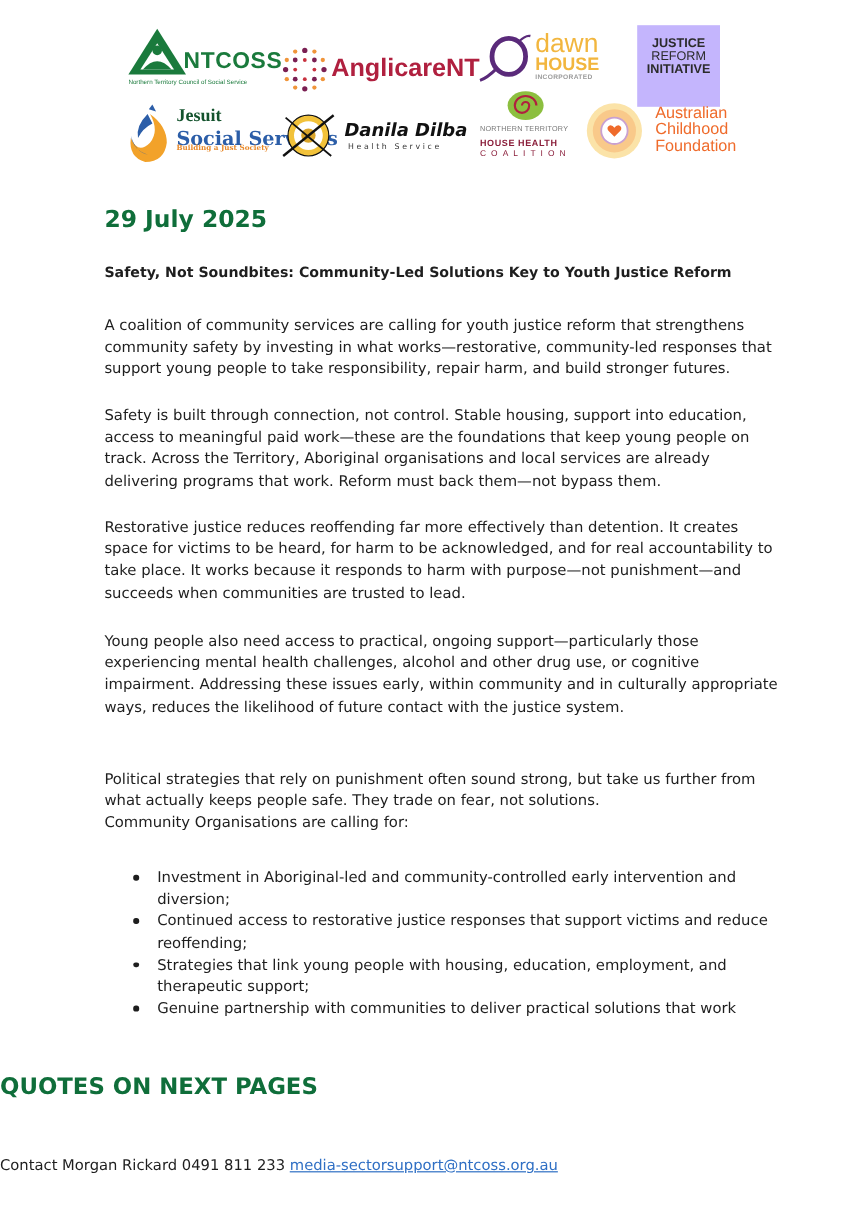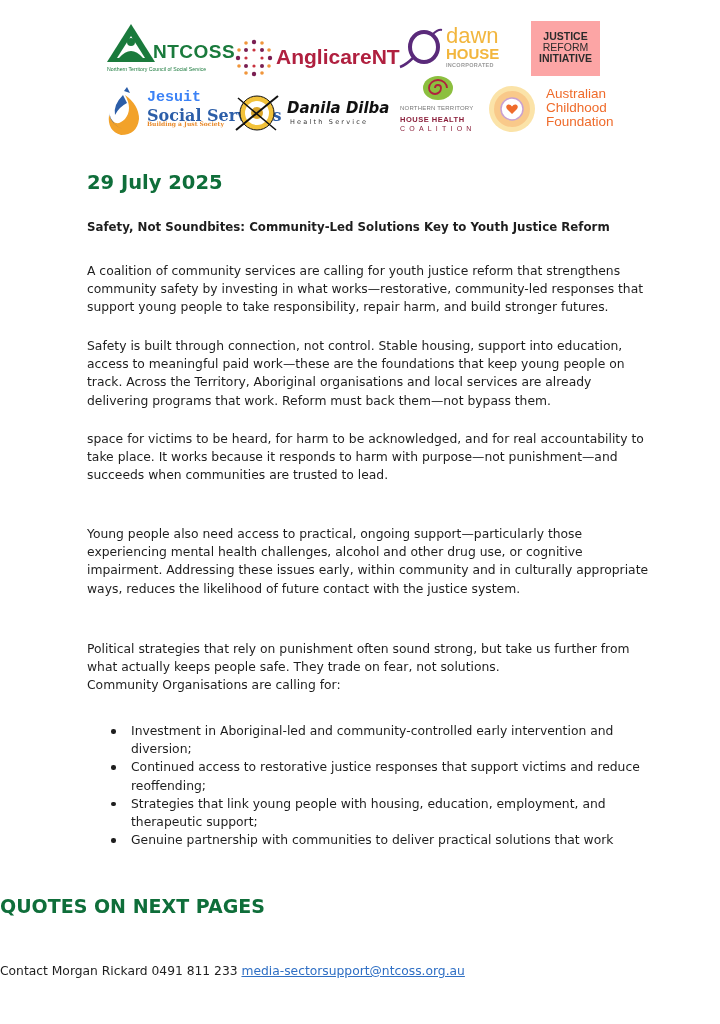--- a/index.html
+++ b/index.html
@@ -6,26 +6,26 @@
   body { width:720px; height:1024px; position:relative; overflow:hidden;
          font-family:"DejaVu Sans", sans-serif; color:#1e1e1e; }
   
   .logo { position:absolute; }
   .ntcoss-name { position:absolute; left:48px; top:19px; font-family:"Liberation Sans", sans-serif; font-weight:bold; font-size:19px; color:#1a7a3c; letter-spacing:0.5px; }
   .ntcoss-sub { position:absolute; left:2px; top:44px; font-family:"Liberation Sans", sans-serif; font-size:5.2px; color:#1a7a3c; white-space:nowrap; }
   .anglicare-name { position:absolute; left:42px; top:7px; font-family:"Liberation Sans", sans-serif; font-weight:bold; font-size:21px; color:#b0203f; }
   .dawn-word { position:absolute; left:48px; top:-4px; font-family:"Liberation Sans", sans-serif; font-size:22px; color:#f2b63e; font-weight:normal; }
   .dawn-house { position:absolute; left:48px; top:18px; font-family:"Liberation Sans", sans-serif; font-weight:bold; font-size:15px; color:#f2b63e; }
   .dawn-inc { position:absolute; left:48px; top:35px; font-family:"Liberation Sans", sans-serif; font-weight:bold; font-size:5.5px; color:#9a9a9a; letter-spacing:0.3px; }
-  .jri-box { position:absolute; left:531px; top:21px; width:69px; height:55px; background:#fca5a5; }
+  .jri-box { position:absolute; left:531px; top:21px; width:69px; height:68px; background:#c4b5fd; }
   .jri-l1,.jri-l2,.jri-l3 { position:absolute; left:0; width:69px; text-align:center; font-family:"Liberation Sans", sans-serif; font-size:10.5px; line-height:11px; color:#2b2b2b; }
   .jri-l1 { top:10px; font-weight:bold; }
   .jri-l2 { top:21px; }
   .jri-l3 { top:32px; font-weight:bold; }
-  .jss-name { position:absolute; left:42px; top:4px; font-family:Liberation Mono, monospace; font-weight:bold; font-size:15px; color:#3b82f6; }
+  .jss-name { position:absolute; left:42px; top:4px; font-family:Liberation Serif, serif; font-weight:bold; font-size:15px; color:#14532d; }
   .jss-name2 { position:absolute; left:42px; top:21px; font-family:"DejaVu Serif", serif; font-weight:bold; font-size:16px; color:#2c5ea8; white-space:nowrap; }
   .jss-tag { position:absolute; left:42px; top:35px; font-family:"DejaVu Serif", serif; font-size:6px; color:#e8892a; white-space:nowrap; font-weight:bold; }
   .dd-name { position:absolute; left:55px; top:9px; font-family:"DejaVu Sans", sans-serif; font-style:italic; font-weight:bold; font-size:15px; color:#111; white-space:nowrap; }
   .dd-sub { position:absolute; left:58px; top:28px; font-family:"DejaVu Sans", sans-serif; font-size:6.5px; color:#333; letter-spacing:2.2px; white-space:nowrap; }
   .mh-l1 { position:absolute; left:0; top:30px; font-family:"Liberation Sans", sans-serif; font-size:6px; color:#777; white-space:nowrap; letter-spacing:0.2px; }
   .mh-l2 { position:absolute; left:0; top:40px; font-family:"Liberation Sans", sans-serif; font-weight:bold; font-size:7.5px; color:#8a1e3a; white-space:nowrap; letter-spacing:0.5px; }
   .mh-l3 { position:absolute; left:0; top:50px; font-family:"Liberation Sans", sans-serif; font-size:7px; color:#8a1e3a; white-space:nowrap; letter-spacing:4.2px; }
   .acf-text { position:absolute; left:58px; top:2px; font-family:"Liberation Sans", sans-serif; font-size:13.5px; line-height:14px; color:#ef6b2b; white-space:nowrap; }
   
   .date { position:absolute; left:87px; top:171px; font-family:"DejaVu Sans", sans-serif; font-weight:bold; font-size:19.5px; color:#0f6e3a; }
@@ -162,20 +162,21 @@
 </div>
 
 <div class="para" style="top:337px;">
   <span>Safety is built through connection, not control. Stable housing, support into education,</span>
   <span>access to meaningful paid work—these are the foundations that keep young people on</span>
   <span>track. Across the Territory, Aboriginal organisations and local services are already</span>
   <span>delivering programs that work. Reform must back them—not bypass them.</span>
 </div>
 
 <div class="para" style="top:430px;">
+  <span>Restorative justice reduces reoffending far more effectively than detention. It creates</span>
   <span>space for victims to be heard, for harm to be acknowledged, and for real accountability to</span>
   <span>take place. It works because it responds to harm with purpose—not punishment—and</span>
   <span>succeeds when communities are trusted to lead.</span>
 </div>
 
 <div class="para" style="top:525px;">
   <span>Young people also need access to practical, ongoing support—particularly those</span>
   <span>experiencing mental health challenges, alcohol and other drug use, or cognitive</span>
   <span>impairment. Addressing these issues early, within community and in culturally appropriate</span>
   <span>ways, reduces the likelihood of future contact with the justice system.</span>

